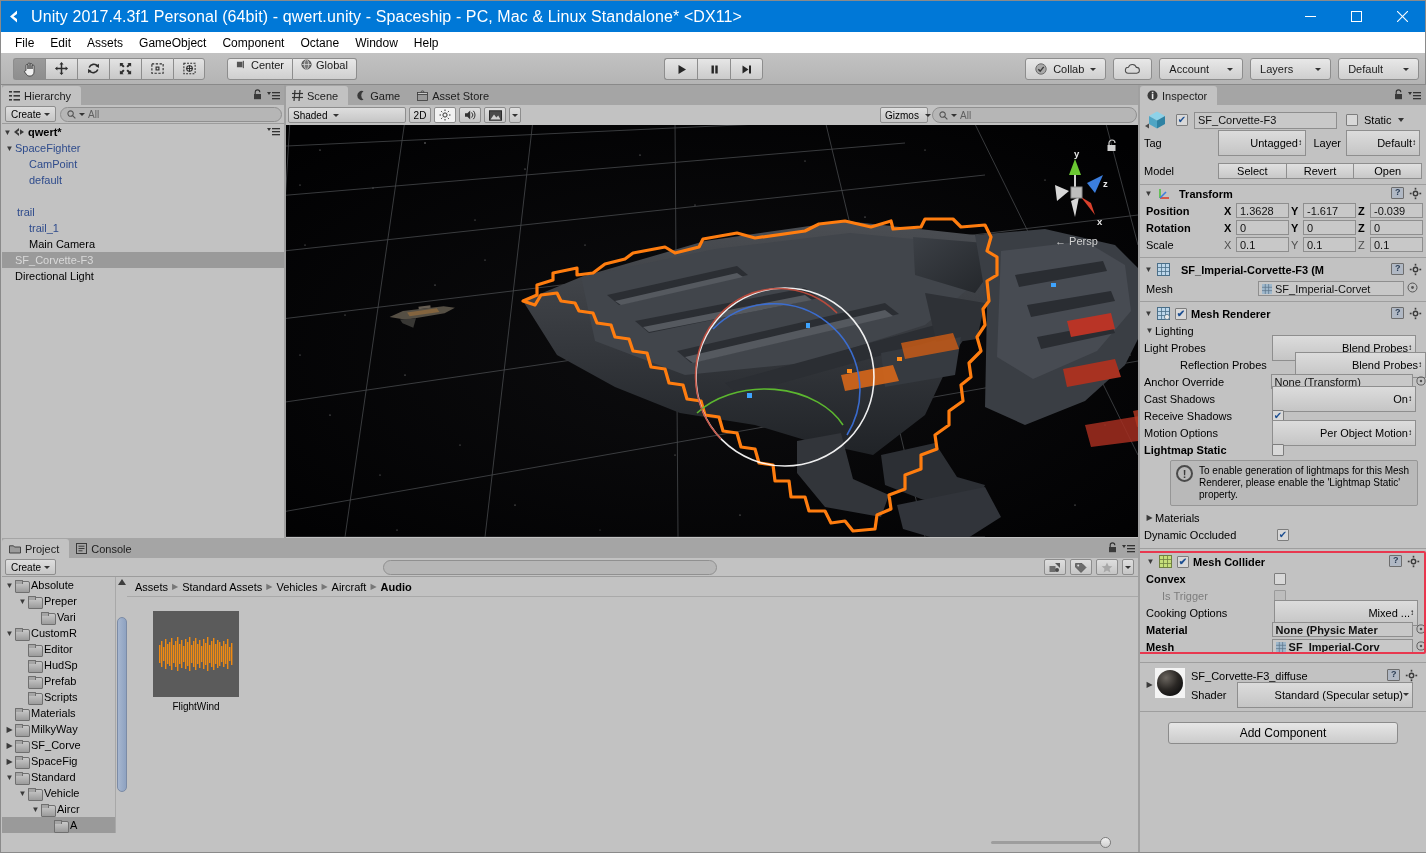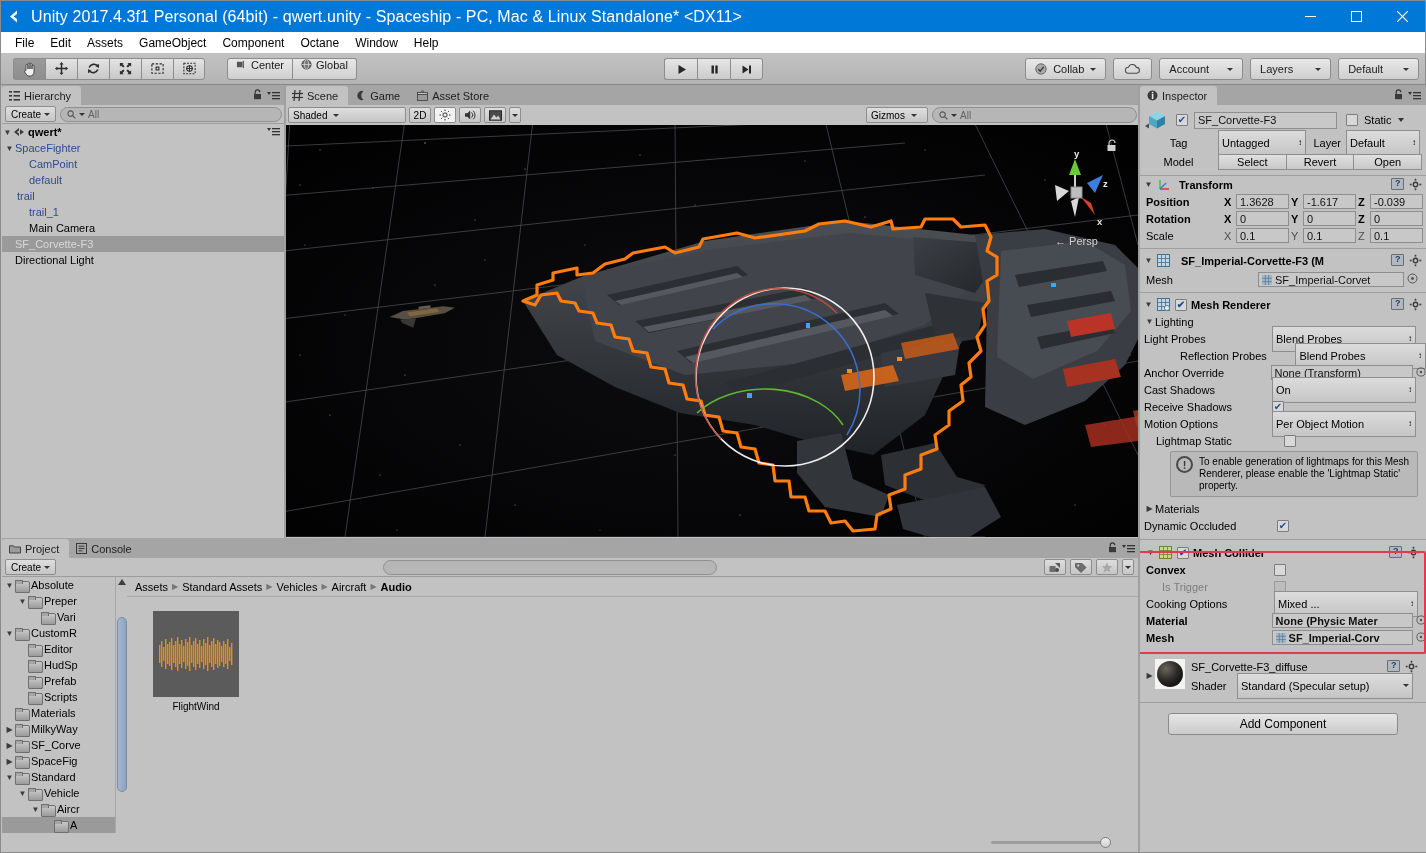--- a/index.html
+++ b/index.html
@@ -136,34 +136,34 @@
   #inspector { left:1139px; top:84px; width:286px; height:767px; }
   .insp-body { background:#c2c2c2; height:746px; overflow:hidden; position:relative; }
   .insp-hdr { padding:4px 4px 0 4px; }
   .row { display:flex; align-items:center; height:17px; font-size:11px; }
   .fld {
     background:#c8c8c8; border:1px solid #8e8e8e; height:15px; font-size:11px;
     display:flex; align-items:center; padding:0 3px; color:#111;
   }
   .popup {
     background:linear-gradient(#dcdcdc,#c5c5c5); border:1px solid #8e8e8e; height:26px;
-    font-size:11px; display:flex; align-items:center; padding:0 3px; justify-content:space-between;
+    font-size:11px; display:flex; align-items:center; padding:0 3px; justify-content:flex-end;
   }
   .btn3 {
     background:linear-gradient(#e0e0e0,#c8c8c8); border:1px solid #8e8e8e; height:16px;
     font-size:11px; display:flex; align-items:center; justify-content:center; flex:1;
   }
   .cb { width:12px;height:12px;background:#d8d8d8;border:1px solid #7d7d7d;border-radius:1px;
         display:inline-flex;align-items:center;justify-content:center;flex:none;}
   .cb.ck::after{content:"\2714"; font-size:10px; color:#1d4f91; line-height:1;}
   .cb.dis { background:#bdbdbd; border-color:#9a9a9a; }
   .comp-hdr { display:flex; align-items:center; height:17px; gap:3px; padding-left:3px;
               background:#c2c2c2; font-size:11px; font-weight:bold; }
   .comp-sep { height:1px; background:#9e9e9e; }
-  .lbl-r { text-align:center; padding-right:5px; }
+  .lbl-r { text-align:left; padding-right:5px; }
   .icobook { width:13px;height:12px;border:1px solid #6d6d6d;background:#b0b8c4;border-radius:1px;
              display:inline-block; position:relative;}
   .icobook::after{content:"?";position:absolute;left:3px;top:-1px;font-size:9px;color:#2a3d55;font-weight:bold;}
   .gear { width:13px;height:13px; display:inline-block; }
   .highlight-box { position:absolute; border:2px solid #e8384f; border-radius:2px; pointer-events:none; }
   .helpbox { background:#b9b9b9; border:1px solid #969696; border-radius:2px;
              display:flex; gap:6px; padding:4px 5px; font-size:10px; line-height:12px; }
   .warn-ico { width:17px;height:17px;border-radius:50%;border:2px solid #4a4a4a; flex:none;
               display:flex;align-items:center;justify-content:center;font-weight:bold;font-size:11px;color:#3a3a3a;}
   .addcomp {
@@ -398,21 +398,21 @@
             <span class="lbl blue">SpaceFighter</span>
           </div>
           <div class="hrow" style="padding-left: 16px;">
             <span class="tri"></span>
             <span class="lbl blue">CamPoint</span>
           </div>
           <div class="hrow" style="padding-left: 16px;">
             <span class="tri"></span>
             <span class="lbl blue">default</span>
           </div>
-          <div class="hrow" style="">
+          <div class="hrow" style=" margin-top: 16px;">
             <span class="tri"></span>
             <span class="lbl blue">trail</span>
           </div>
           <div class="hrow" style="padding-left: 16px;">
             <span class="tri"></span>
             <span class="lbl blue">trail_1</span>
           </div>
           <div class="hrow" style="padding-left: 16px;">
             <span class="tri"></span>
             <span class="lbl ">Main Camera</span>
@@ -489,21 +489,21 @@
       <div class="sqbtn">
         <svg width="13" height="11" viewBox="0 0 13 11">
             <rect x="0.5" y="0.8" width="12" height="9.4" fill="#4a4a4a" stroke="#2a2a2a"></rect>
             <polygon points="1.5,9.4 5,4.5 7.4,7.4 9.2,5.6 11.5,9.4" fill="#d0d0d0"></polygon>
           </svg>
       </div>
       <div class="sqbtn" style="width:12px">
         <span class="caret sm"></span>
       </div>
       <div style="margin-left:auto;display:flex;gap:4px;align-items:center;">
-        <div class="dd" style="width:62px">
+        <div class="dd" style="width:48px">
           <span>Gizmos</span>
           <span class="caret sm"></span>
         </div>
         <div class="searchbox" style="width:205px;height:16px">
           <svg width="9" height="9" viewBox="0 0 10 10">
               <circle cx="4" cy="4" r="3" fill="none" stroke="#555" stroke-width="1.2"></circle>
               <line x1="6.2" y1="6.2" x2="9.3" y2="9.3" stroke="#555" stroke-width="1.3"></line>
             </svg>
           <span class="caret sm"></span>
           <span>All</span>
@@ -977,21 +977,21 @@
           <div class="popup" style="width:88px">
             <span>Untagged</span>
             <span style="font-size:8px">↕</span>
           </div>
           <div style="width:40px;text-align:right;padding-right:5px">Layer</div>
           <div class="popup" style="width:74px">
             <span>Default</span>
             <span style="font-size:8px">↕</span>
           </div>
         </div>
-        <div class="row" style="margin-top:2px">
+        <div class="row" style="margin-top:11px">
           <div class="lbl-r" style="width:74px">Model</div>
           <div style="display:flex;flex:1;gap:0;">
             <div class="btn3">Select</div>
             <div class="btn3" style="border-left:0">Revert</div>
             <div class="btn3" style="border-left:0">Open</div>
           </div>
         </div>
       </div>
       <div class="comp-sep" style="margin-top:5px"></div>
 
@@ -1188,21 +1188,21 @@
             <span style="width: 128px;">Receive Shadows</span>
             <span class="cb ck"></span>
           </div>
           <div class="row" style="padding-left: 4px;">
             <span style="width: 128px;">Motion Options</span>
             <div class="popup" style="width: 144px;">
               <span>Per Object Motion</span>
               <span style="font-size: 8px;">↕</span>
             </div>
           </div>
-          <div class="row" style="padding-left: 16px;">
+          <div class="row" style="padding-left: 4px; font-weight: bold;">
             <span style="width: 128px;">Lightmap Static</span>
             <span class="cb"></span>
           </div>
         </div>
 
       <div style="padding:2px 8px 0 30px">
         <div class="helpbox">
           <span class="warn-ico">!</span>
           <span>To enable generation of lightmaps for this Mesh Renderer, please enable the 'Lightmap Static' property.</span>
         </div>

